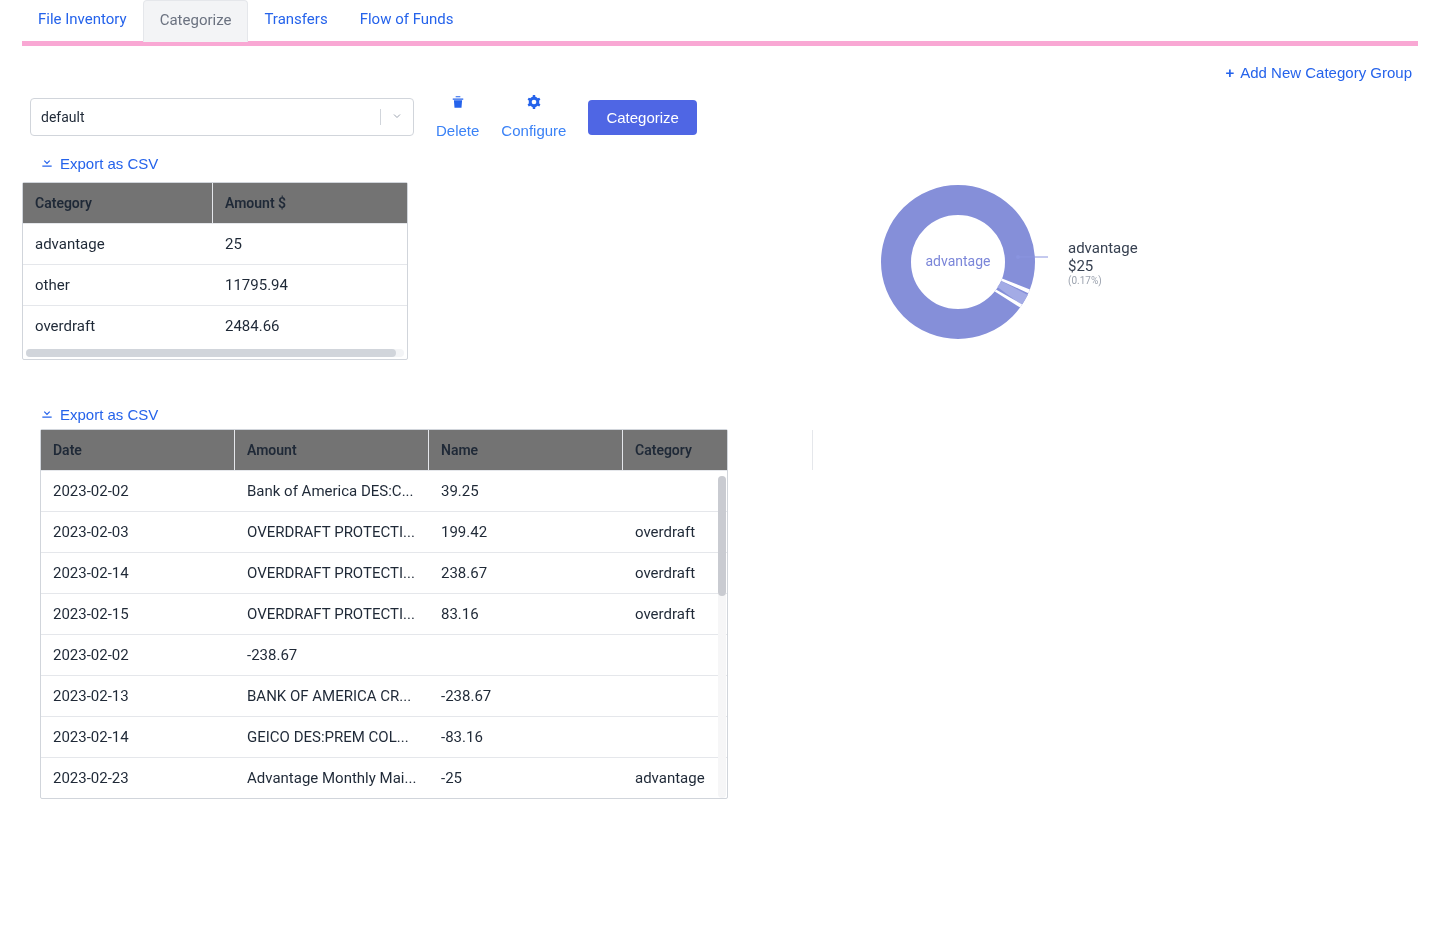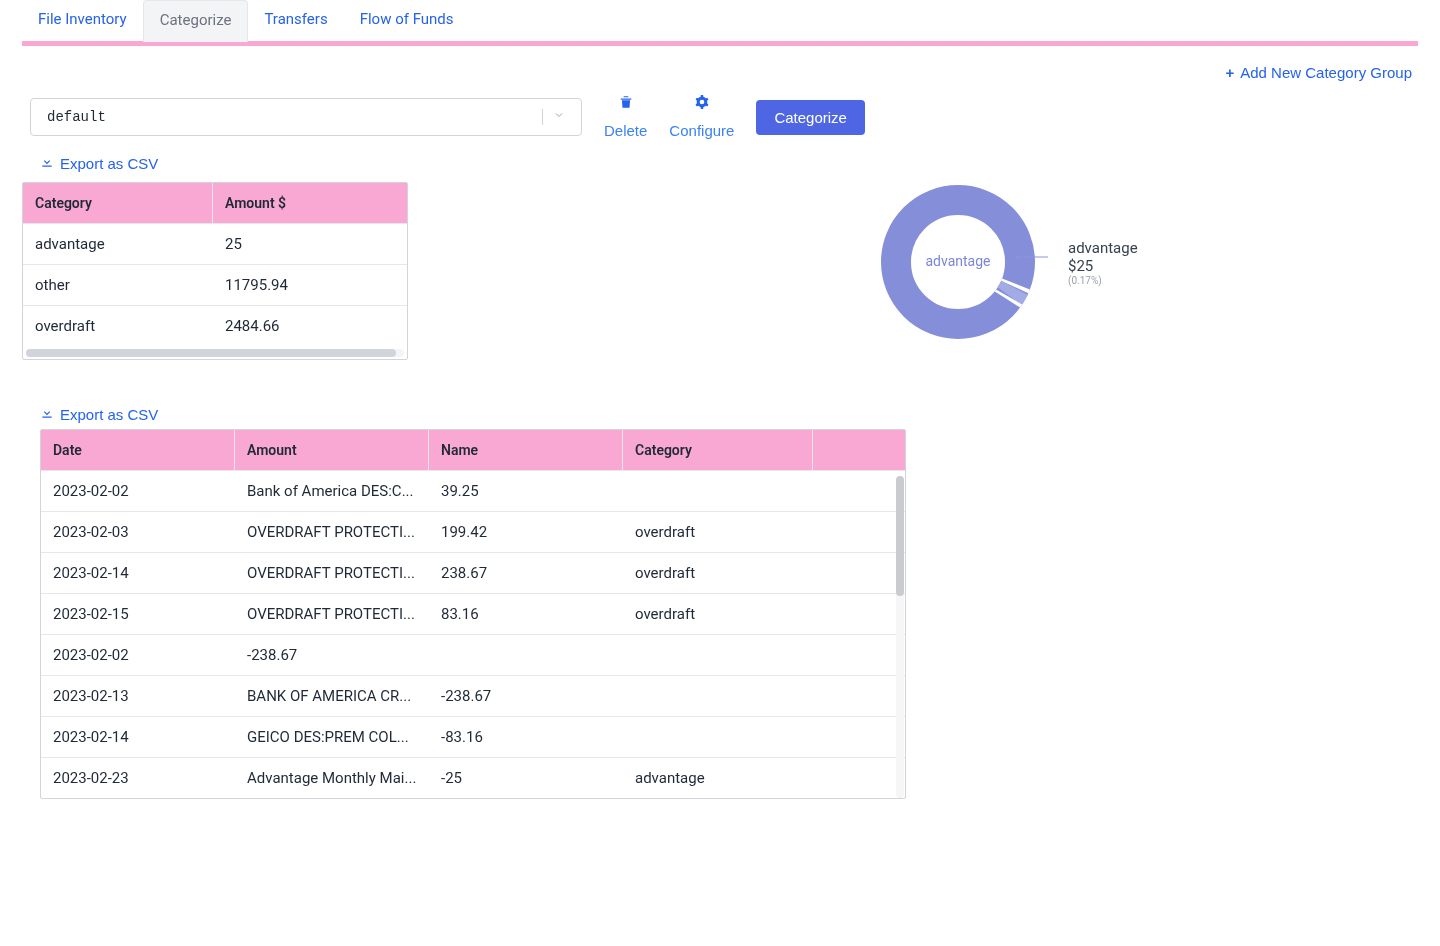--- a/index.html
+++ b/index.html
@@ -49,30 +49,29 @@
     border: none;
   }
   
   .controls-row {
     display: flex;
     align-items: center;
     gap: 22px;
     padding: 6px 8px 10px 8px;
   }
   .select-wrap {
-    width: 552px;
+    width: 384px;
     height: 38px;
     border: 1px solid #d1d5db;
     border-radius: 4px;
     display: flex;
     align-items: center;
     justify-content: space-between;
-    padding: 0 16px;
-    cursor: pointer;
-    font-family: Liberation Mono, monospace;
+    padding: 0 10px;
+    cursor: pointer;
   }
   .select-chevron {
     border-left: 1px solid #d1d5db;
     padding-left: 10px;
     color: #9ca3af;
     font-size: 14px;
   }
   .icon-link {
     color: #3b82f6;
     cursor: pointer;
@@ -116,21 +115,21 @@
   
   .summary-block { margin: 4px 0 40px 0; display:flex; align-items:flex-start; }
   .summary-table-wrap {
     width: 386px;
     border: 1px solid #d1d5db;
     border-radius: 2px;
     margin-left: 0;
   }
   .grid-header {
     display: flex;
-    background: #f9a8d4;
+    background: #737373;
     border-bottom: 1px solid #e5e7eb;
   }
   .grid-header .cell {
     padding: 12px 12px;
     font-weight: 600;
     font-size: 14px;
     border-right: 1px solid #e5e7eb;
   }
   .grid-header .cell:last-child { border-right: none; }
   .grid-body .row {
@@ -175,21 +174,21 @@
     font-size: 14px;
     fill: #7b86d9;
   }
   .callout-line { stroke: #8a94df; stroke-width: 1; }
   .callout-text .t1 { font-size: 15px; color: #374151; }
   .callout-text .t2 { font-size: 15px; color: #374151; }
   .callout-text .t3 { font-size: 10px; color: #9ca3af; }
   
   .detail-block { padding-left: 18px; }
   .detail-table-wrap {
-    width: 866px;
+    width: 688px;
     border: 1px solid #d1d5db;
     border-radius: 2px;
     position: relative;
   }
   .detail-table-wrap .grid-header .cell { font-size: 14px; }
   .detail-table-wrap .col-date { flex: 0 0 194px; }
   .detail-table-wrap .col-name { flex: 0 0 194px; }
   .detail-table-wrap .col-amount { flex: 0 0 194px; }
   .detail-table-wrap .col-category { flex: 0 0 190px; }
   .detail-table-wrap .col-pad { flex: 1; }

